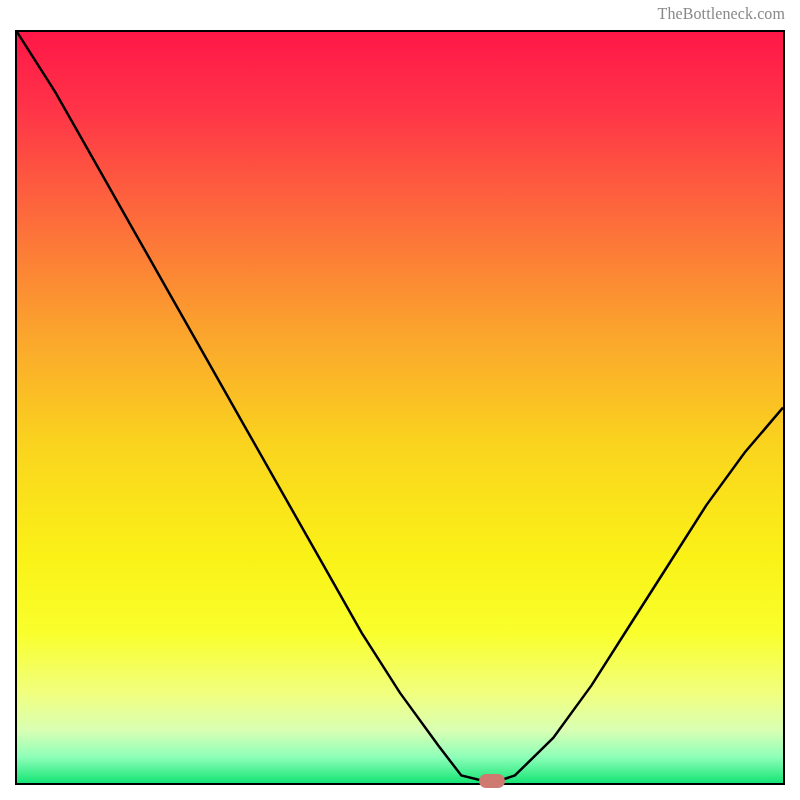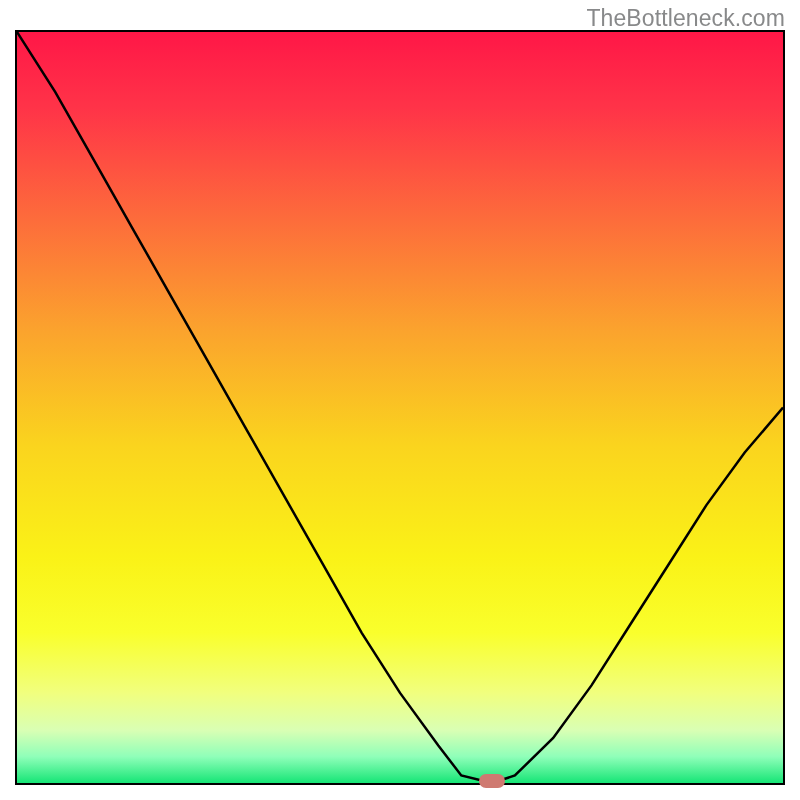--- a/index.html
+++ b/index.html
@@ -37,22 +37,22 @@
     position: absolute;
     width: 26px;
     height: 14px;
     background: #cf7a71;
     border-radius: 7px;
   }
   .watermark {
     position: absolute;
     top: 5px;
     right: 15px;
-    font-family: Liberation Sans, sans-serif;
-    font-size: 23px;
+    font-family: Liberation Serif, serif;
+    font-size: 16px;
     font-weight: 500;
     color: #88898a;
     letter-spacing: 0.1px;
   }
 </style>
 </head>
 <body>
 
 <div class="watermark">TheBottleneck.com</div>
 

